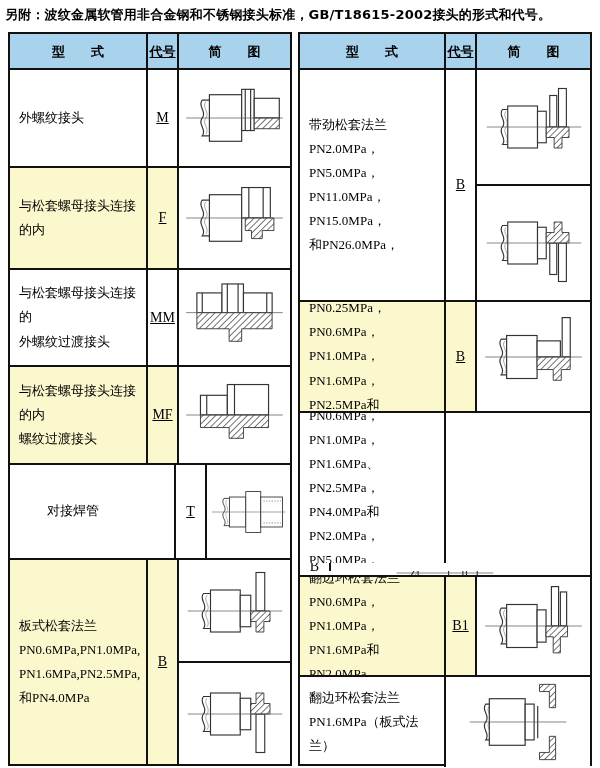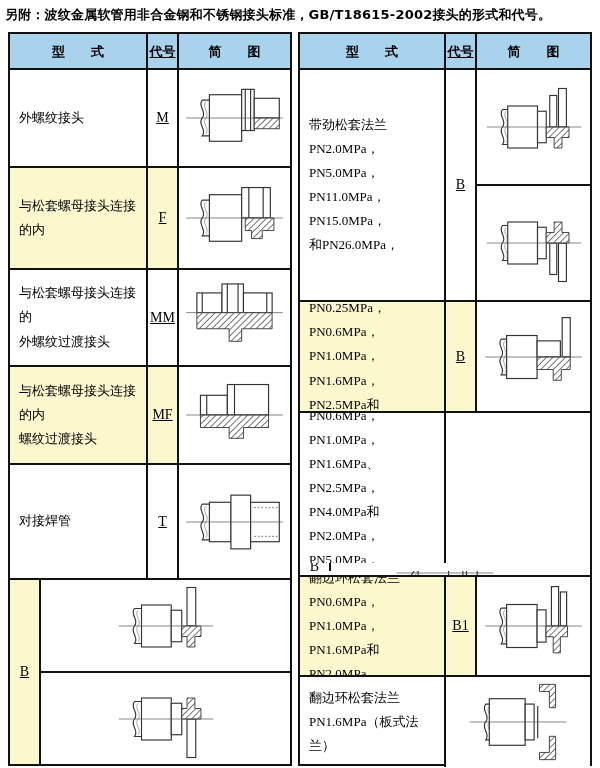--- a/index.html
+++ b/index.html
@@ -39,21 +39,21 @@
     font-family:"Liberation Serif","DejaVu Serif",serif;font-size:14px;text-decoration:underline;
   }
   .hdr .cell{
     background:var(--header-bg);display:flex;align-items:center;justify-content:center;
     font-weight:bold;font-size:13px;padding:0;white-space:pre;line-height:1;
     font-family:"DejaVu Sans","Liberation Sans",sans-serif;
   }
   .alt .type-cell,.alt .code-cell{background:var(--alt-bg);}
   
   .h-hdr{height:36px;}
-  .hl1{height:98px;}.hl2{height:102px;}.hl3{height:97px;}.hl4{height:98px;}.hl5{height:115px;}
+  .hl1{height:98px;}.hl2{height:102px;}.hl3{height:97px;}.hl4{height:98px;}.hl5{height:95px;padding-left:28px;}
   .hr1{height:232px;}.hr2{height:111px;}.hr3{height:164px;flex-direction:column;}.hr4{height:100px;}
   
   .diag-cell.split{flex-direction:column;padding:0;}
   .split .sub{flex:1 1 0;width:100%;display:flex;align-items:center;justify-content:center;box-sizing:border-box;}
   .split .sub.first{border-bottom:2px solid var(--border);}
   .diag{width:110px;height:86px;}
   .split .diag{height:84px;}
   .diag svg{width:100%;height:100%;display:block;}
   
   .ln{fill:#fff;stroke:#333;stroke-width:1.3;}
@@ -176,20 +176,24 @@
               <rect class="ln" x="76" y="26" width="32" height="44"></rect>
               <line class="dsh" x1="80" y1="32" x2="106" y2="32"></line>
               <line class="dsh" x1="80" y1="64" x2="106" y2="64"></line>
               <line class="cl" x1="4" y1="48" x2="112" y2="48"></line>
             </svg>
           </div>
       </div>
     </div>
 
     <div class="trow last alt">
+      <div class="cell type-cell">板式松套法兰
+PN0.6MPa,PN1.0MPa,
+PN1.6MPa,PN2.5MPa,
+和PN4.0MPa</div>
       <div class="cell code-cell">B</div>
       <div class="cell diag-cell split">
         <div class="sub first">
           <div class="diag">
               <svg viewBox="0 0 116 96" preserveAspectRatio="xMidYMid meet">
                 <path class="ln" d="M30,28 h-8 c-6,7 6,13 0,20 c-6,7 6,13 0,20 h8"></path>
                 <path class="wv" d="M26,30 c-5,6 5,12 0,18 c-5,6 5,12 0,18"></path>
                 <rect class="ln" x="30" y="24" width="34" height="48"></rect>
                 <rect class="ln" x="64" y="30" width="12" height="36"></rect>
                 <rect class="ln" x="82" y="4" width="10" height="44"></rect>

